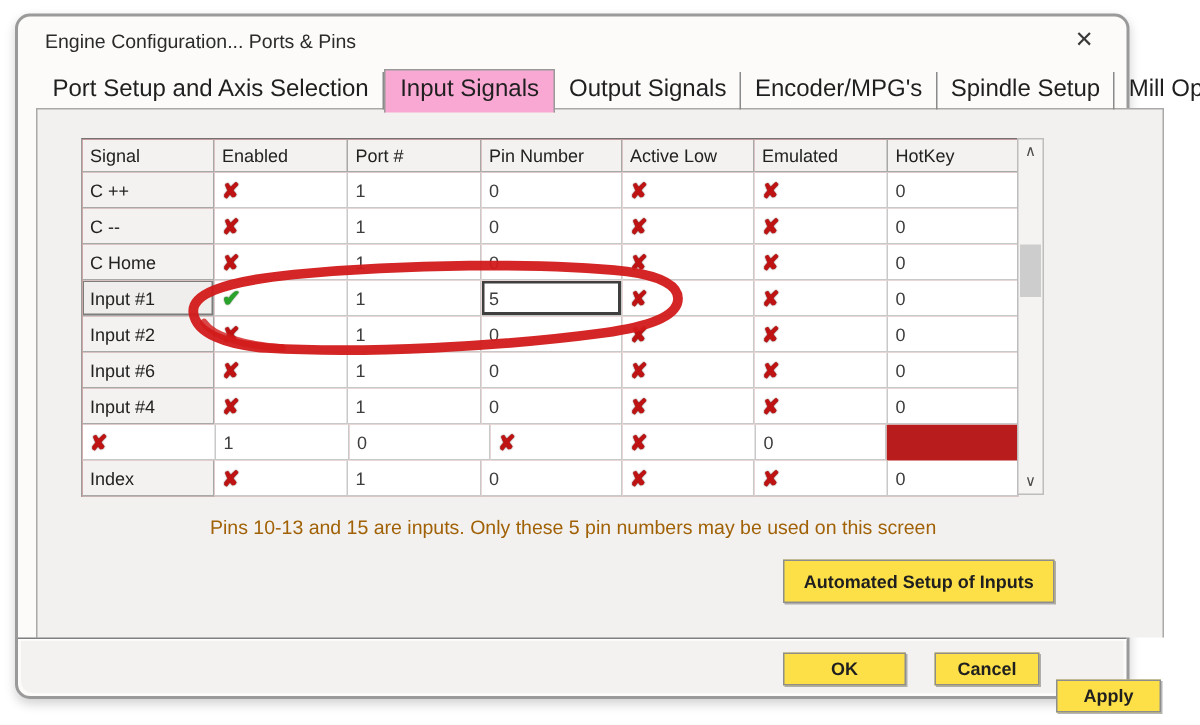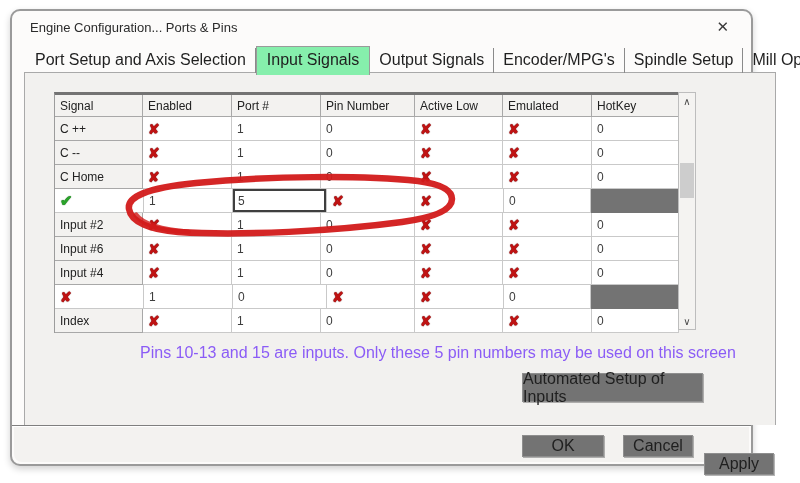--- a/index.html
+++ b/index.html
@@ -12,29 +12,29 @@
 
   .title-text { position:absolute; left:18px; top:9px; font-size:13px; color:#2b2b2b; }
   .close-icon { position:absolute; right:22px; top:7px; font-size:15px; color:#3a3a3a;
                 cursor:pointer; line-height:18px; }
 
   
   .tabs { position:absolute; left:14px; top:41px; height:21px; display:flex;
           align-items:flex-end; z-index:3; }
   .tab { font-size:16px; padding:3px 9px 4px 9px; border-right:1px solid #8a8a8a;
          white-space:nowrap; color:#1f1f1f; }
-  .tab.active { background:#86efac; border:1px solid #9a9a9a; border-bottom:none;
+  .tab.active { background:#f9a8d4; border:1px solid #9a9a9a; border-bottom:none;
                 padding:4px 10px 6px 10px; margin-bottom:-2px; }
 
   .tabpage { position:absolute; left:12px; top:61px; width:752px; height:353px;
              background:#f2f1ef; border:1px solid #a9a9a9; border-bottom:none; z-index:1; }
 
   
   .grid { position:absolute; left:42px; top:81px; z-index:2;
-          border-top:3px solid #737373; border-left:1px solid #9c9c9c; background:#737373; }
+          border-top:1px solid #737373; border-left:1px solid #9c9c9c; background:#b91c1c; }
   .trow { display:flex; height:24px; }
   .trow.head { height:22px; }
   .cell { border-right:1px solid #c9c9c9; border-bottom:1px solid #c9c9c9;
           font-size:12px; display:flex; align-items:center; padding-left:5px;
           background:#ffffff; color:#3d3d3d; overflow:hidden; }
   .hcell, .rhead { background:#f3f2f0; border-right:1px solid #a8a8a8;
                    border-bottom:1px solid #a8a8a8; color:#222; }
   .rhead.pressed { background:#efeeec; box-shadow:inset 0 0 0 1px #7d7d7d; }
   .c0{width:88px} .c1{width:89px} .c2{width:89px} .c3{width:94px}
   .c4{width:88px} .c5{width:89px} .c6{width:87px}
@@ -45,25 +45,25 @@
            text-shadow:0 0 1px #0c4a0c; }
 
   
   .vscroll { position:absolute; left:666px; top:81px; width:18px; height:238px;
              background:#f4f3f1; border:1px solid #bdbdbd; z-index:2; }
   .sbtn { position:absolute; left:0; width:16px; height:16px; font-size:10px;
           color:#4a4a4a; display:flex; align-items:center; justify-content:center; }
   .sbtn.up { top:0; } .sbtn.down { bottom:0; }
   .sthumb { position:absolute; left:1px; top:70px; width:14px; height:35px; background:#cdcdcd; }
 
-  .note { position:absolute; left:128px; top:333px; font-size:16px; color:#8b5cf6; z-index:2; }
-
-  .btn { position:absolute; background:#737373; border:1px solid #8e8e8e;
-         box-shadow:1px 1px 0 rgba(90,90,90,.45); font-size:16px; color:#1f1f1f;
-         display:flex; align-items:center; justify-content:center; cursor:pointer; z-index:4; }
+  .note { position:absolute; left:128px; top:333px; font-size:13px; color:#a16207; z-index:2; }
+
+  .btn { position:absolute; background:#fde047; border:1px solid #8e8e8e;
+         box-shadow:1px 1px 0 rgba(90,90,90,.45); font-size:12px; color:#1f1f1f;
+         display:flex; align-items:center; justify-content:center; cursor:pointer; z-index:4;font-weight:bold; }
   .auto-btn { left:510px; top:362px; width:181px; height:29px; }
 
   .footer-sep { position:absolute; left:0px; right:0px; top:414px; height:2px;
                 border-top:1px solid #7f7f7f; border-bottom:1px solid #ffffff; z-index:2; }
   .footer { position:absolute; left:2px; right:2px; top:416px; bottom:2px;
             background:#f3f2f0; border-radius:0 0 8px 8px; z-index:1; }
   .ok-btn     { left:510px; top:424px; width:82px; height:22px; }
   .cancel-btn { left:611px; top:424px; width:70px; height:22px; }
   .apply-btn  { left:692px; top:442px; width:70px; height:22px; }
 
@@ -137,20 +137,21 @@
         <div class="cell c3">0</div>
         <div class="cell c4">
           <span class="cross">✘</span>
         </div>
         <div class="cell c5">
           <span class="cross">✘</span>
         </div>
         <div class="cell c6">0</div>
       </div>
       <div class="trow">
+        <div class="cell rhead c0 pressed">Input #1</div>
         <div class="cell c1">
           <span class="check">✔</span>
         </div>
         <div class="cell c2">1</div>
         <div class="cell c3 editcell">5</div>
         <div class="cell c4">
           <span class="cross">✘</span>
         </div>
         <div class="cell c5">
           <span class="cross">✘</span>

